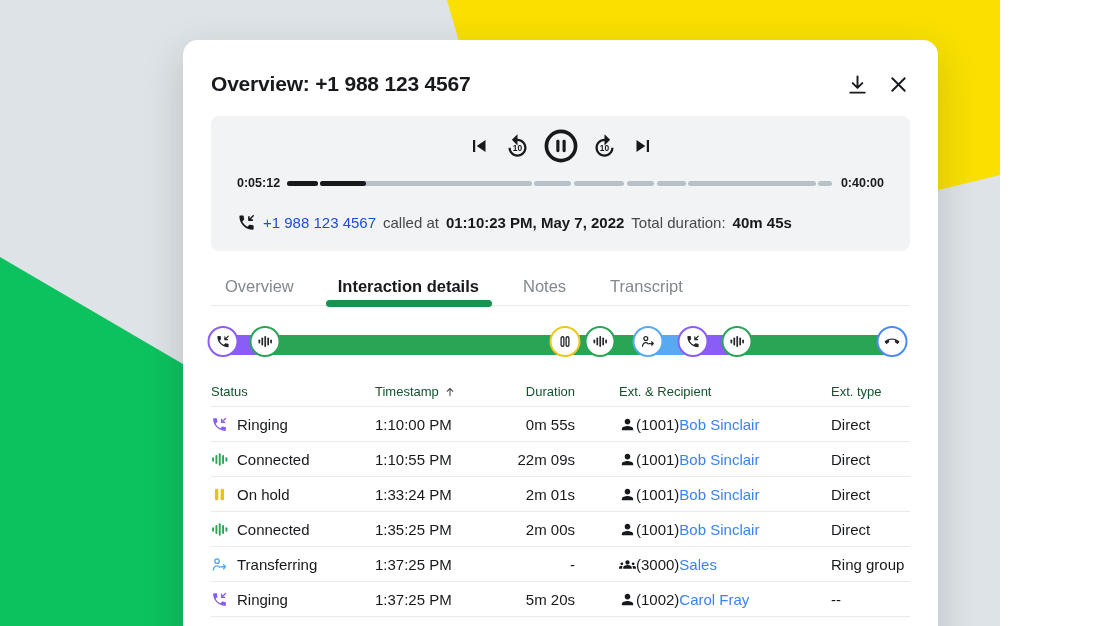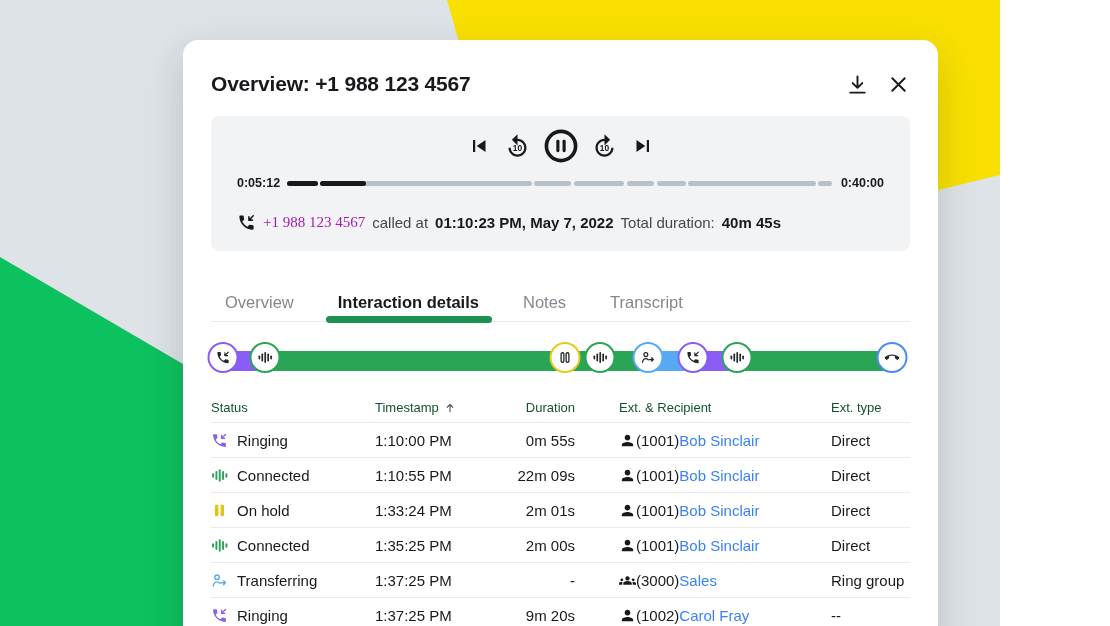--- a/index.html
+++ b/index.html
@@ -23,24 +23,24 @@
   .pbtn { border: none; background: none; color: #17191c; cursor: pointer; padding: 0; flex: 0 0 auto; }
   .pic { display: block; width: 100%; height: 100%; }
   .progress-row { display: flex; align-items: center; margin-top: 9px; height: 20px; }
   .time { font-size: 12.5px; font-weight: 700; color: #17191c; flex: 0 0 46px; }
   .time.right { text-align: right; flex-basis: 47px; }
   .progress-bar { position: relative; flex: 1; height: 20px; margin: 0 5px 0 4px; cursor: pointer; }
   .seg { position: absolute; top: 8px; height: 5px; border-radius: 2.5px; background: #b8c1c8; }
   .seg.played { background: #17191c; }
   .call-info { display: flex; align-items: center; gap: 7px; margin-top: 17px; height: 24px; font-size: 15px; color: #44484d; white-space: nowrap; }
   .ci-icon { width: 19px; height: 19px; color: #17191c; flex: 0 0 auto; }
-  .ci-number { color: #a21caf; font-weight: 500; cursor: pointer; font-family: Liberation Serif, serif; }
+  .ci-number { color: #1d4ed8; font-weight: 500; cursor: pointer; }
   .ci-strong { color: #17191c; font-weight: 700; }
 
-  .tabs { display: flex; gap: 44px; margin-top: 42px; padding: 0 0 9px 14px; border-bottom: 1px solid #e8eaec; }
+  .tabs { display: flex; gap: 44px; margin-top: 26px; padding: 0 0 9px 14px; border-bottom: 1px solid #e8eaec; }
   .tab { position: relative; border: none; background: none; padding: 0; cursor: pointer;
          font-family: inherit; font-size: 16.5px; color: #82888e; }
   .tab.active { color: #17191c; font-weight: 700; }
   .tab.active::after { content: ""; position: absolute; left: -12px; right: -13px; bottom: -11px;
                        height: 7px; border-radius: 4px; background: #1d9150; }
 
   .timeline { position: relative; height: 37px; margin-top: 20px; }
   .tl-seg { position: absolute; top: 8.5px; height: 20px; }
   .tl-event { position: absolute; top: 0; width: 31px; height: 31px; background: #fff; border: 2.5px solid #888;
               border-radius: 50%; display: flex; align-items: center; justify-content: center;
@@ -398,21 +398,21 @@
             <div class="cell-status">
               <span class="s-icon" style="color:#8a5df6">
                 <svg viewBox="0 0 24 24">
                   <path fill="currentColor" d="M6.62 10.79c1.44 2.83 3.76 5.14 6.59 6.59l2.2-2.2c.27-.27.67-.36 1.02-.24 1.12.37 2.33.57 3.57.57.55 0 1 .45 1 1V20c0 .55-.45 1-1 1-9.39 0-17-7.61-17-17 0-.55.45-1 1-1h3.5c.55 0 1 .45 1 1 0 1.25.2 2.45.57 3.57.11.35.03.74-.25 1.02l-2.2 2.2z"></path>
                   <path fill="none" stroke="currentColor" stroke-width="1.9" stroke-linecap="round" stroke-linejoin="round" d="M20.5 3.5l-5.3 5.3M15 4.6v4.4h4.4"></path>
                 </svg>
               </span>
               <span>Ringing</span>
             </div>
             <div>1:37:25 PM</div>
-            <div class="cell-dur">9m 20s</div>
+            <div class="cell-dur">5m 20s</div>
             <div class="cell-ext">
               <span class="e-icon">
                 <svg viewBox="0 0 24 24" fill="currentColor">
                   <path d="M12 12c2.21 0 4-1.79 4-4s-1.79-4-4-4-4 1.79-4 4 1.79 4 4 4zm0 2c-2.67 0-8 1.34-8 4v2h16v-2c0-2.66-5.33-4-8-4z"></path>
                 </svg>
               </span>
               <span>(1002)</span>
               <span class="name">Carol Fray</span>
             </div>
             <div>--</div>

